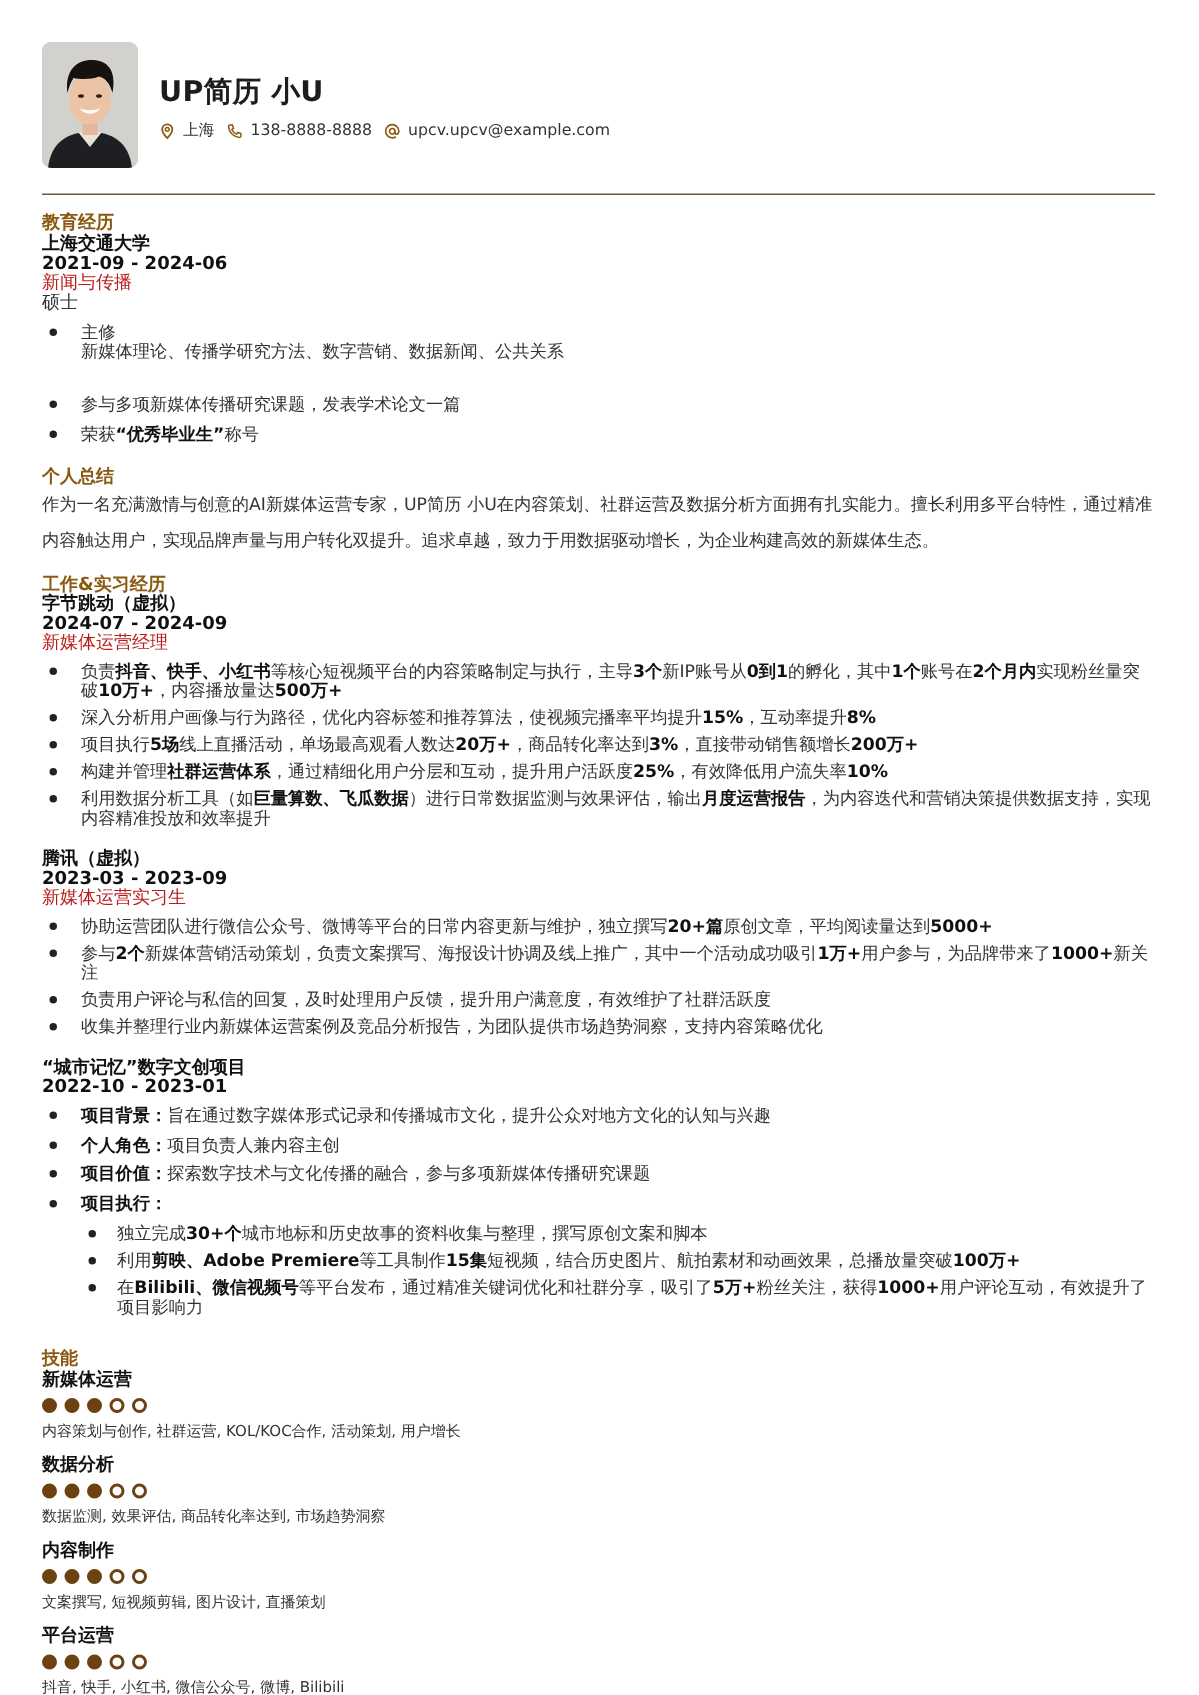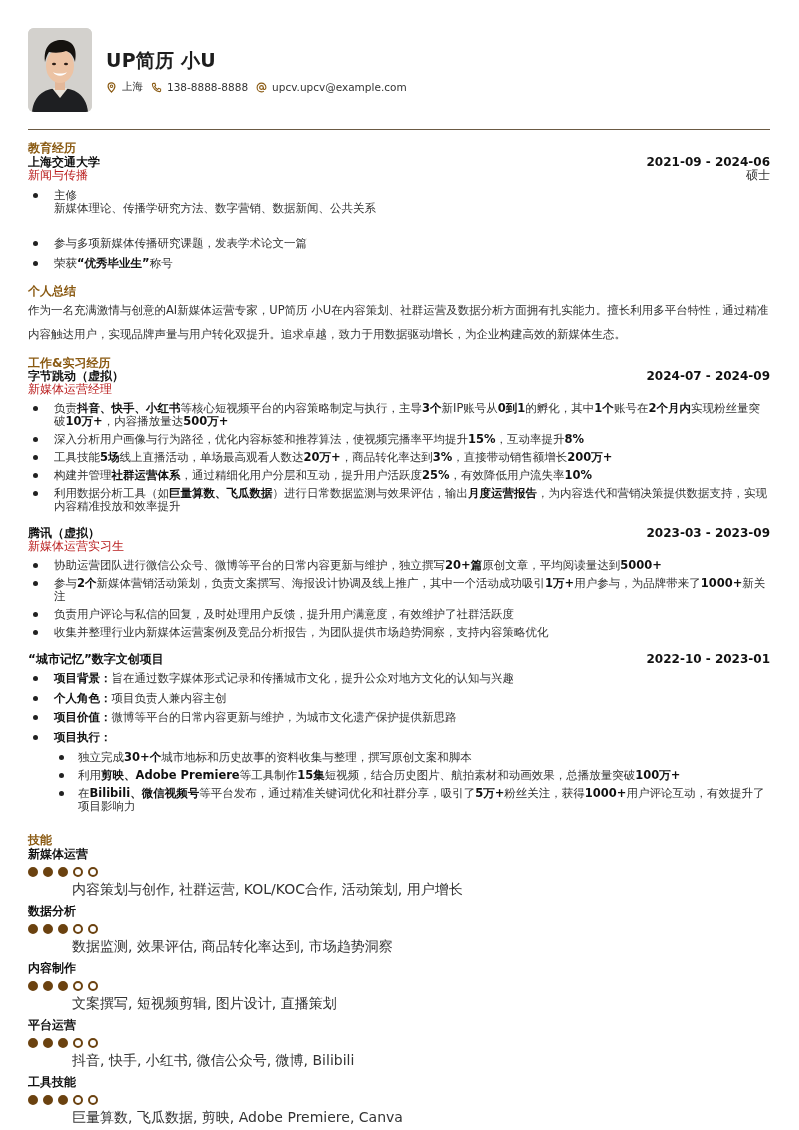--- a/index.html
+++ b/index.html
@@ -11,40 +11,40 @@
   .photo svg { display: block; }
   .name { position: absolute; left: 78px; top: 20px; font-size: 19px; font-weight: bold; color: #1d1d1d; letter-spacing: 0.2px; }
   .contacts { position: absolute; left: 78px; top: 52px; font-size: 10.5px; color: #333; display: flex; align-items: center; white-space: nowrap; }
   .contact { display: flex; align-items: center; margin-right: 8px; }
   .contact .ico { width: 11px; height: 11px; margin-right: 5px; display: inline-block; }
 
   .divider { position: absolute; left: 28px; top: 129px; width: 742px; height: 1px; background: #6b5a44; }
 
   .content { position: absolute; left: 28px; top: 141px; width: 742px; }
   .section-title { font-size: 12px; font-weight: bold; color: #8a5a12; line-height: 14px; }
-  .row { display: flex; justify-content: space-between; align-items: baseline; }
+  .row { display: flex; justify-content: flex-start; align-items: baseline; flex-direction: column; }
   .entry-title { font-size: 12px; font-weight: bold; color: #111; line-height: 13px; }
   .entry-date { font-size: 12px; font-weight: bold; color: #111; line-height: 13px; }
   .entry-sub { font-size: 12px; color: #b91c1c; line-height: 13px; }
   .entry-degree { font-size: 12px; color: #333; line-height: 13px; text-align: right; }
 
   ul.bullets { list-style: none; margin-top: 4px; }
   ul.bullets > li { position: relative; padding-left: 26px; font-size: 11.5px; line-height: 13px; color: #333; margin-bottom: 5px; }
   ul.bullets > li::before { content: ""; position: absolute; left: 5px; top: 4px; width: 5px; height: 5px; border-radius: 50%; background: #222; }
   ul.bullets.nested { margin-top: 4px; margin-left: 0; }
   ul.bullets.nested > li { padding-left: 24px; }
   b { font-weight: bold; color: #111; }
 
   .summary { font-size: 11.5px; line-height: 24px; color: #333; margin-top: 0px; }
 
   .skill-name { font-size: 12px; font-weight: bold; color: #111; line-height: 14px; }
   .dots { display: flex; margin-top: 6px; margin-bottom: 6px; }
   .dot { width: 10px; height: 10px; border-radius: 50%; margin-right: 5px; border: 2px solid #6b4210; }
   .dot.filled { background: #6b4210; }
-  .skill-items { font-size: 14px; color: #333; line-height: 13px; margin-bottom: 8px; margin-left: 44px; }
+  .skill-items { font-size: 10px; color: #333; line-height: 13px; margin-bottom: 8px; }
 </style>
 </head>
 <body>
 
 <div class="header">
   <div class="photo">
     <svg width="64" height="84" viewBox="0 0 64 84">
       <rect width="64" height="84" fill="#d3d1cd"></rect>
       <path d="M4 84 C6 66 18 60 32 60 C46 60 58 66 60 84 Z" fill="#1e1f22"></path>
       <path d="M24 60 L32 70 L40 60 Z" fill="#e8e2d8"></path>
@@ -123,21 +123,21 @@
 
     <div>
       <div class="row">
         <div class="entry-title">字节跳动（虚拟）</div>
         <div class="entry-date">2024-07 - 2024-09</div>
       </div>
       <div class="entry-sub">新媒体运营经理</div>
       <ul class="bullets" style="margin-top:6px;">
           <li><span>负责</span><b>抖音、快手、小红书</b><span>等核心短视频平台的内容策略制定与执行，主导</span><b>3个</b><span>新IP账号从</span><b>0到1</b><span>的孵化，其中</span><b>1个</b><span>账号在</span><b>2个月内</b><span>实现粉丝量突破</span><b>10万+</b><span>，内容播放量达</span><b>500万+</b></li>
           <li><span>深入分析用户画像与行为路径，优化内容标签和推荐算法，使视频完播率平均提升</span><b>15%</b><span>，互动率提升</span><b>8%</b></li>
-          <li><span>工具技能</span><b>5场</b><span>线上直播活动，单场最高观看人数达</span><b>20万+</b><span>，商品转化率达到</span><b>3%</b><span>，直接带动销售额增长</span><b>200万+</b></li>
+          <li><span>项目执行</span><b>5场</b><span>线上直播活动，单场最高观看人数达</span><b>20万+</b><span>，商品转化率达到</span><b>3%</b><span>，直接带动销售额增长</span><b>200万+</b></li>
           <li><span>构建并管理</span><b>社群运营体系</b><span>，通过精细化用户分层和互动，提升用户活跃度</span><b>25%</b><span>，有效降低用户流失率</span><b>10%</b></li>
           <li><span>利用数据分析工具（如</span><b>巨量算数、飞瓜数据</b><span>）进行日常数据监测与效果评估，输出</span><b>月度运营报告</b><span>，为内容迭代和营销决策提供数据支持，实现内容精准投放和效率提升</span></li>
         </ul>
     </div>
 
     <div style="margin-top:14px;">
       <div class="row">
         <div class="entry-title">腾讯（虚拟）</div>
         <div class="entry-date">2023-03 - 2023-09</div>
       </div>
@@ -152,21 +152,21 @@
   </section>
 
   <section style="margin-top:14px;">
     <div class="row">
       <div class="entry-title">“城市记忆”数字文创项目</div>
       <div class="entry-date">2022-10 - 2023-01</div>
     </div>
     <ul class="bullets" style="margin-top:6px;">
       <li style="margin-bottom:7px;"><b>项目背景：</b><span>旨在通过数字媒体形式记录和传播城市文化，提升公众对地方文化的认知与兴趣</span></li>
       <li style="margin-bottom:6px;"><b>个人角色：</b><span>项目负责人兼内容主创</span></li>
-      <li style="margin-bottom:7px;"><b>项目价值：</b><span>微博等平台的日常内容更新与维护，为城市文化遗产保护提供新思路</span></li>
+      <li style="margin-bottom:7px;"><b>项目价值：</b><span>探索数字技术与文化传播的融合，参与多项新媒体传播研究课题</span></li>
       <li><b>项目执行：</b>
         <ul class="bullets nested" style="margin-top:7px;">
             <li><span>独立完成</span><b>30+个</b><span>城市地标和历史故事的资料收集与整理，撰写原创文案和脚本</span></li>
             <li><span>利用</span><b>剪映、Adobe Premiere</b><span>等工具制作</span><b>15集</b><span>短视频，结合历史图片、航拍素材和动画效果，总播放量突破</span><b>100万+</b></li>
             <li><span>在</span><b>Bilibili、微信视频号</b><span>等平台发布，通过精准关键词优化和社群分享，吸引了</span><b>5万+</b><span>粉丝关注，获得</span><b>1000+</b><span>用户评论互动，有效提升了项目影响力</span></li>
           </ul>
       </li>
     </ul>
   </section>
 

